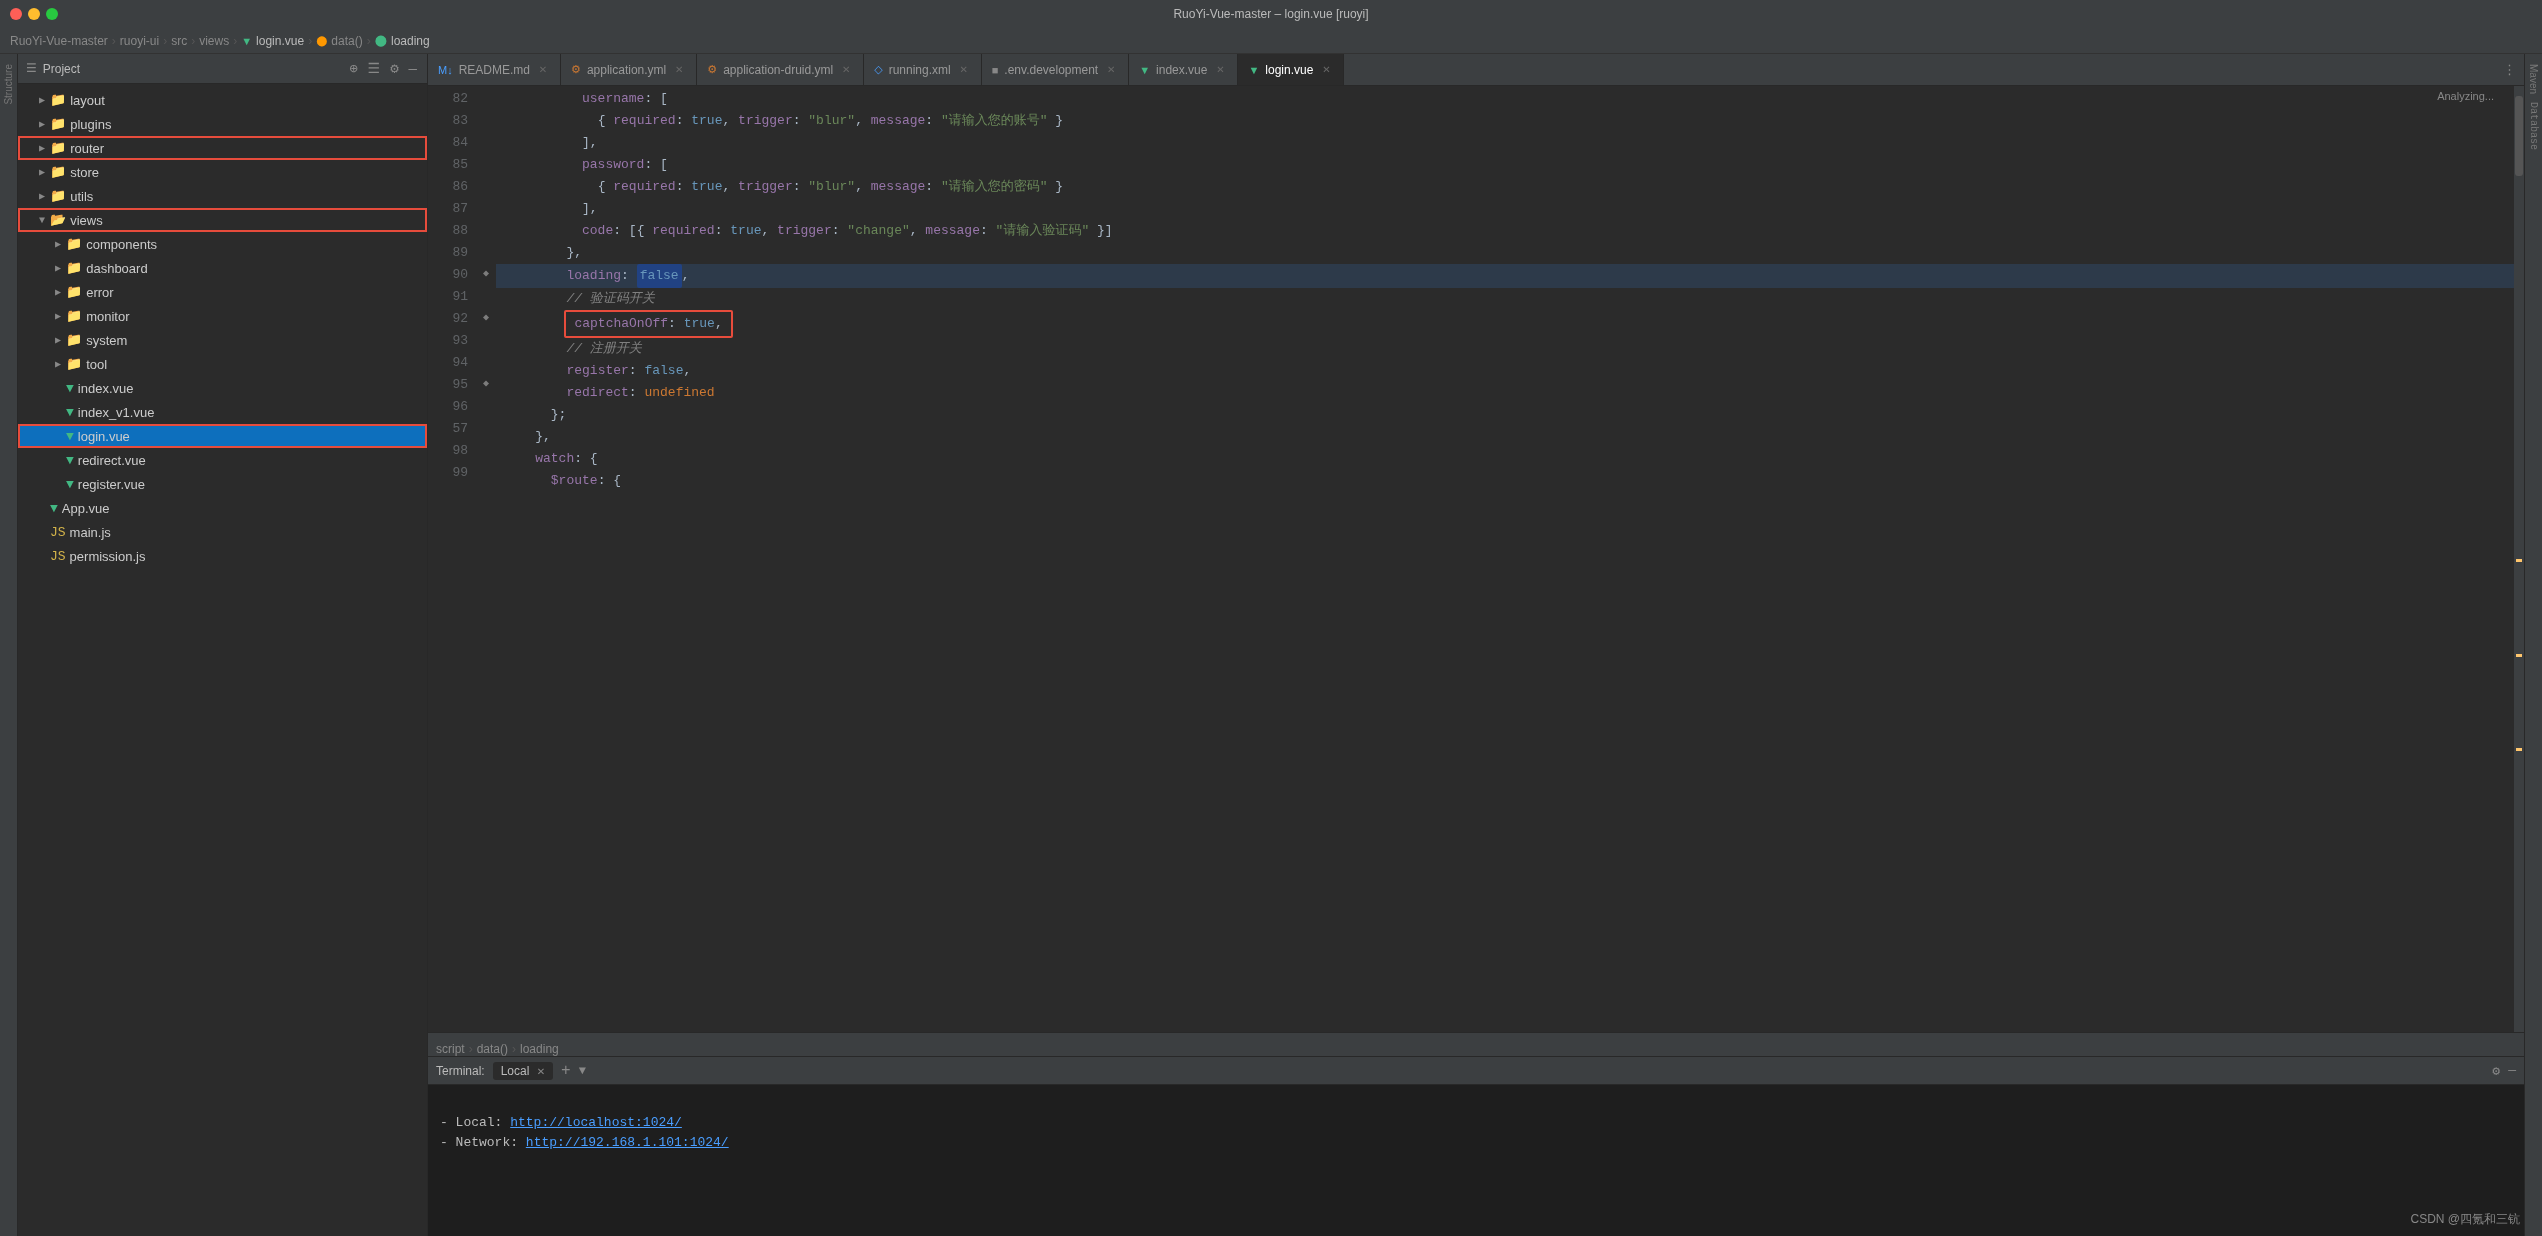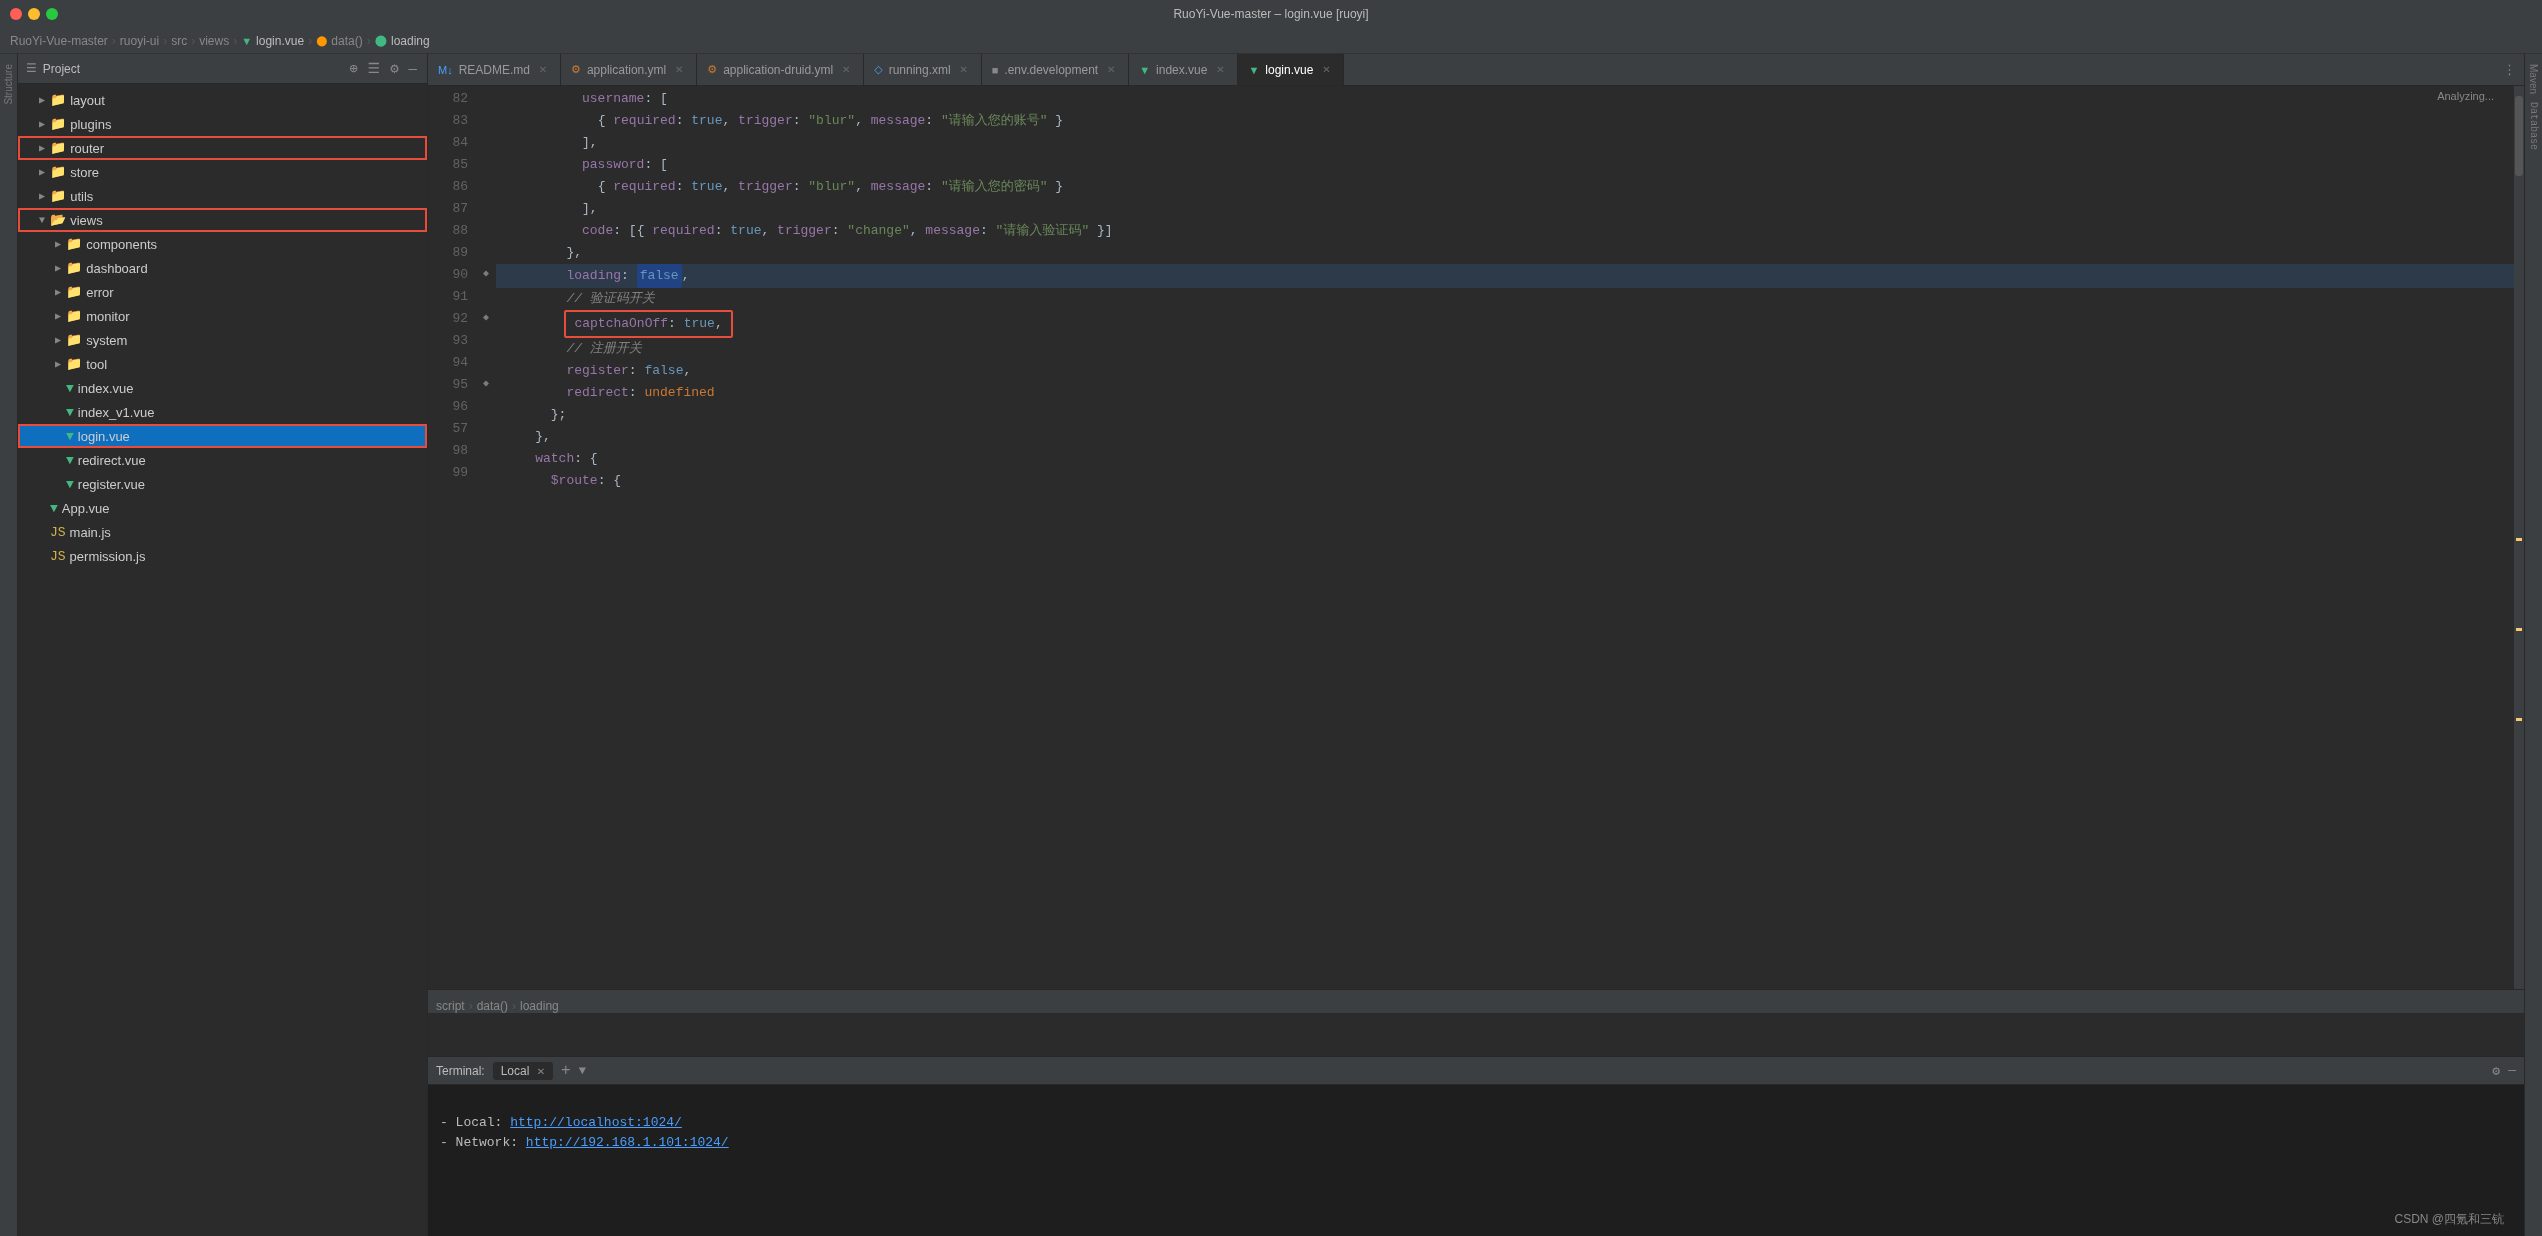--- a/index.html
+++ b/index.html
@@ -373,21 +373,21 @@
     }
     .terminal-content::-webkit-scrollbar { width: 6px; }
     .terminal-content::-webkit-scrollbar-thumb { background: #555; }
     .terminal-link { color: #4a9eff; text-decoration: underline; cursor: pointer; }
     .terminal-label { color: #bbb; }
     .terminal-brand {
       color: #888;
       font-size: 12px;
       position: absolute;
       bottom: 8px;
-      right: 20px;
+      right: 4px;
       font-family: -apple-system, sans-serif;
     }
 
     
     .right-strip {
       width: 18px;
       background: #3c3f41;
       display: flex;
       flex-direction: column;
       align-items: center;
@@ -795,21 +795,21 @@
 
       <div class="status-breadcrumb">
         <span>script</span>
         <span class="status-sep">›</span>
         <span>data()</span>
         <span class="status-sep">›</span>
         <span>loading</span>
       </div>
     </div>
 
-    <div class="terminal-panel" style="position:relative;margin-top:43px;">
+    <div class="terminal-panel" style="position:relative;">
       <div class="terminal-header">
         <span style="font-family:-apple-system,sans-serif;font-size:12px;color:#bbb;">Terminal:</span>
         <div class="terminal-tab active">
           <span>Local</span>
           <span class="terminal-tab-close">✕</span>
         </div>
         <span class="terminal-add">+</span>
         <span class="terminal-arrow">▼</span>
         <div class="terminal-header-right">
           <span style="color:#888;cursor:pointer;">⚙</span>

